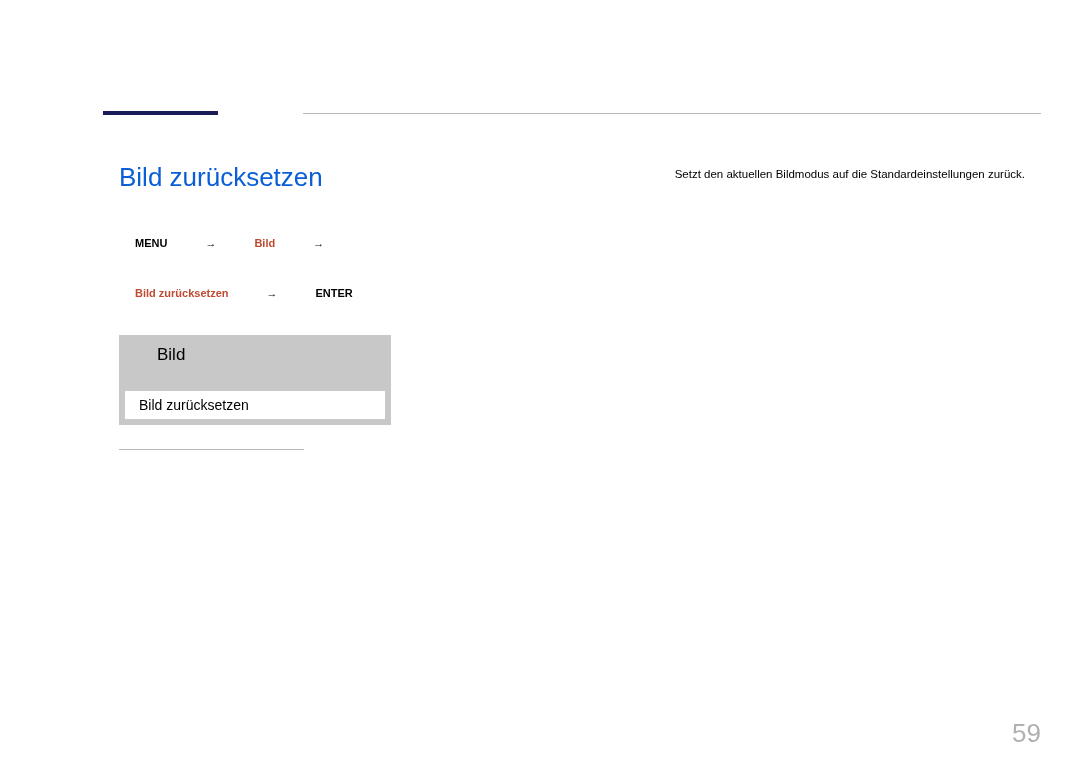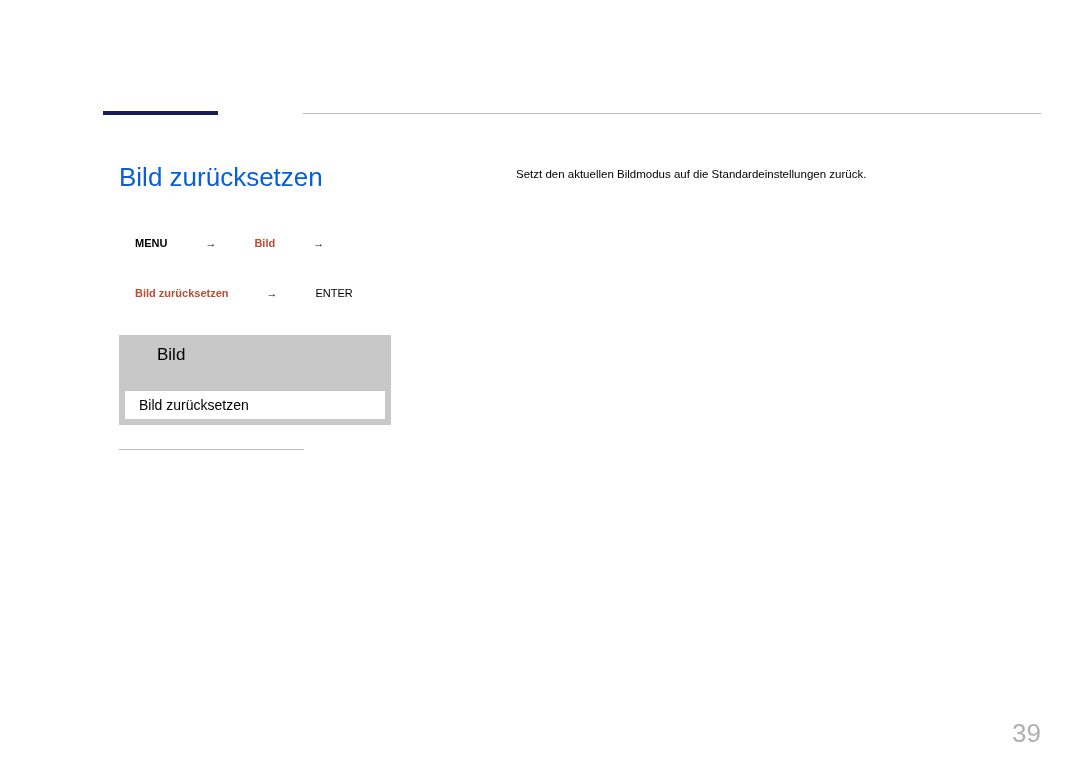--- a/index.html
+++ b/index.html
@@ -62,21 +62,21 @@
     }
     .breadcrumb .menu-label {
       font-weight: 700;
       color: #000;
     }
     .breadcrumb .crumb-highlight {
       font-weight: 700;
       color: #bf4a30;
     }
     .breadcrumb .enter-label {
-      font-weight: 400;
+      font-weight: 700;
       color: #000;
     }
     .breadcrumb .arrow {
       font-size: 11px;
       color: #000;
     }
     .menu-mock {
       width: 272px;
       background: #c8c8c8;
       padding-bottom: 6px;
@@ -106,20 +106,21 @@
     }
     .footnote-marker {
       display: inline-block;
       width: 14px;
       vertical-align: top;
     }
     .description {
       font-size: 11.5px;
       color: #000;
       line-height: 1.5;
+      text-align: right;
     }
     .page-number {
       position: absolute;
       right: 55px;
       bottom: 30px;
       font-size: 26px;
       color: #b0b0b0;
     }
   </style>
 </head>
@@ -147,14 +148,14 @@
       <div class="menu-mock-item">Bild zurücksetzen</div>
     </div>
 
     <div class="footnote-divider"></div>
   </div>
 
   <div class="right-column">
     <p class="description">Setzt den aktuellen Bildmodus auf die Standardeinstellungen zurück.</p>
   </div>
 
-  <div class="page-number">39</div>
+  <div class="page-number">59</div>
 </div>
 
 </body></html>

